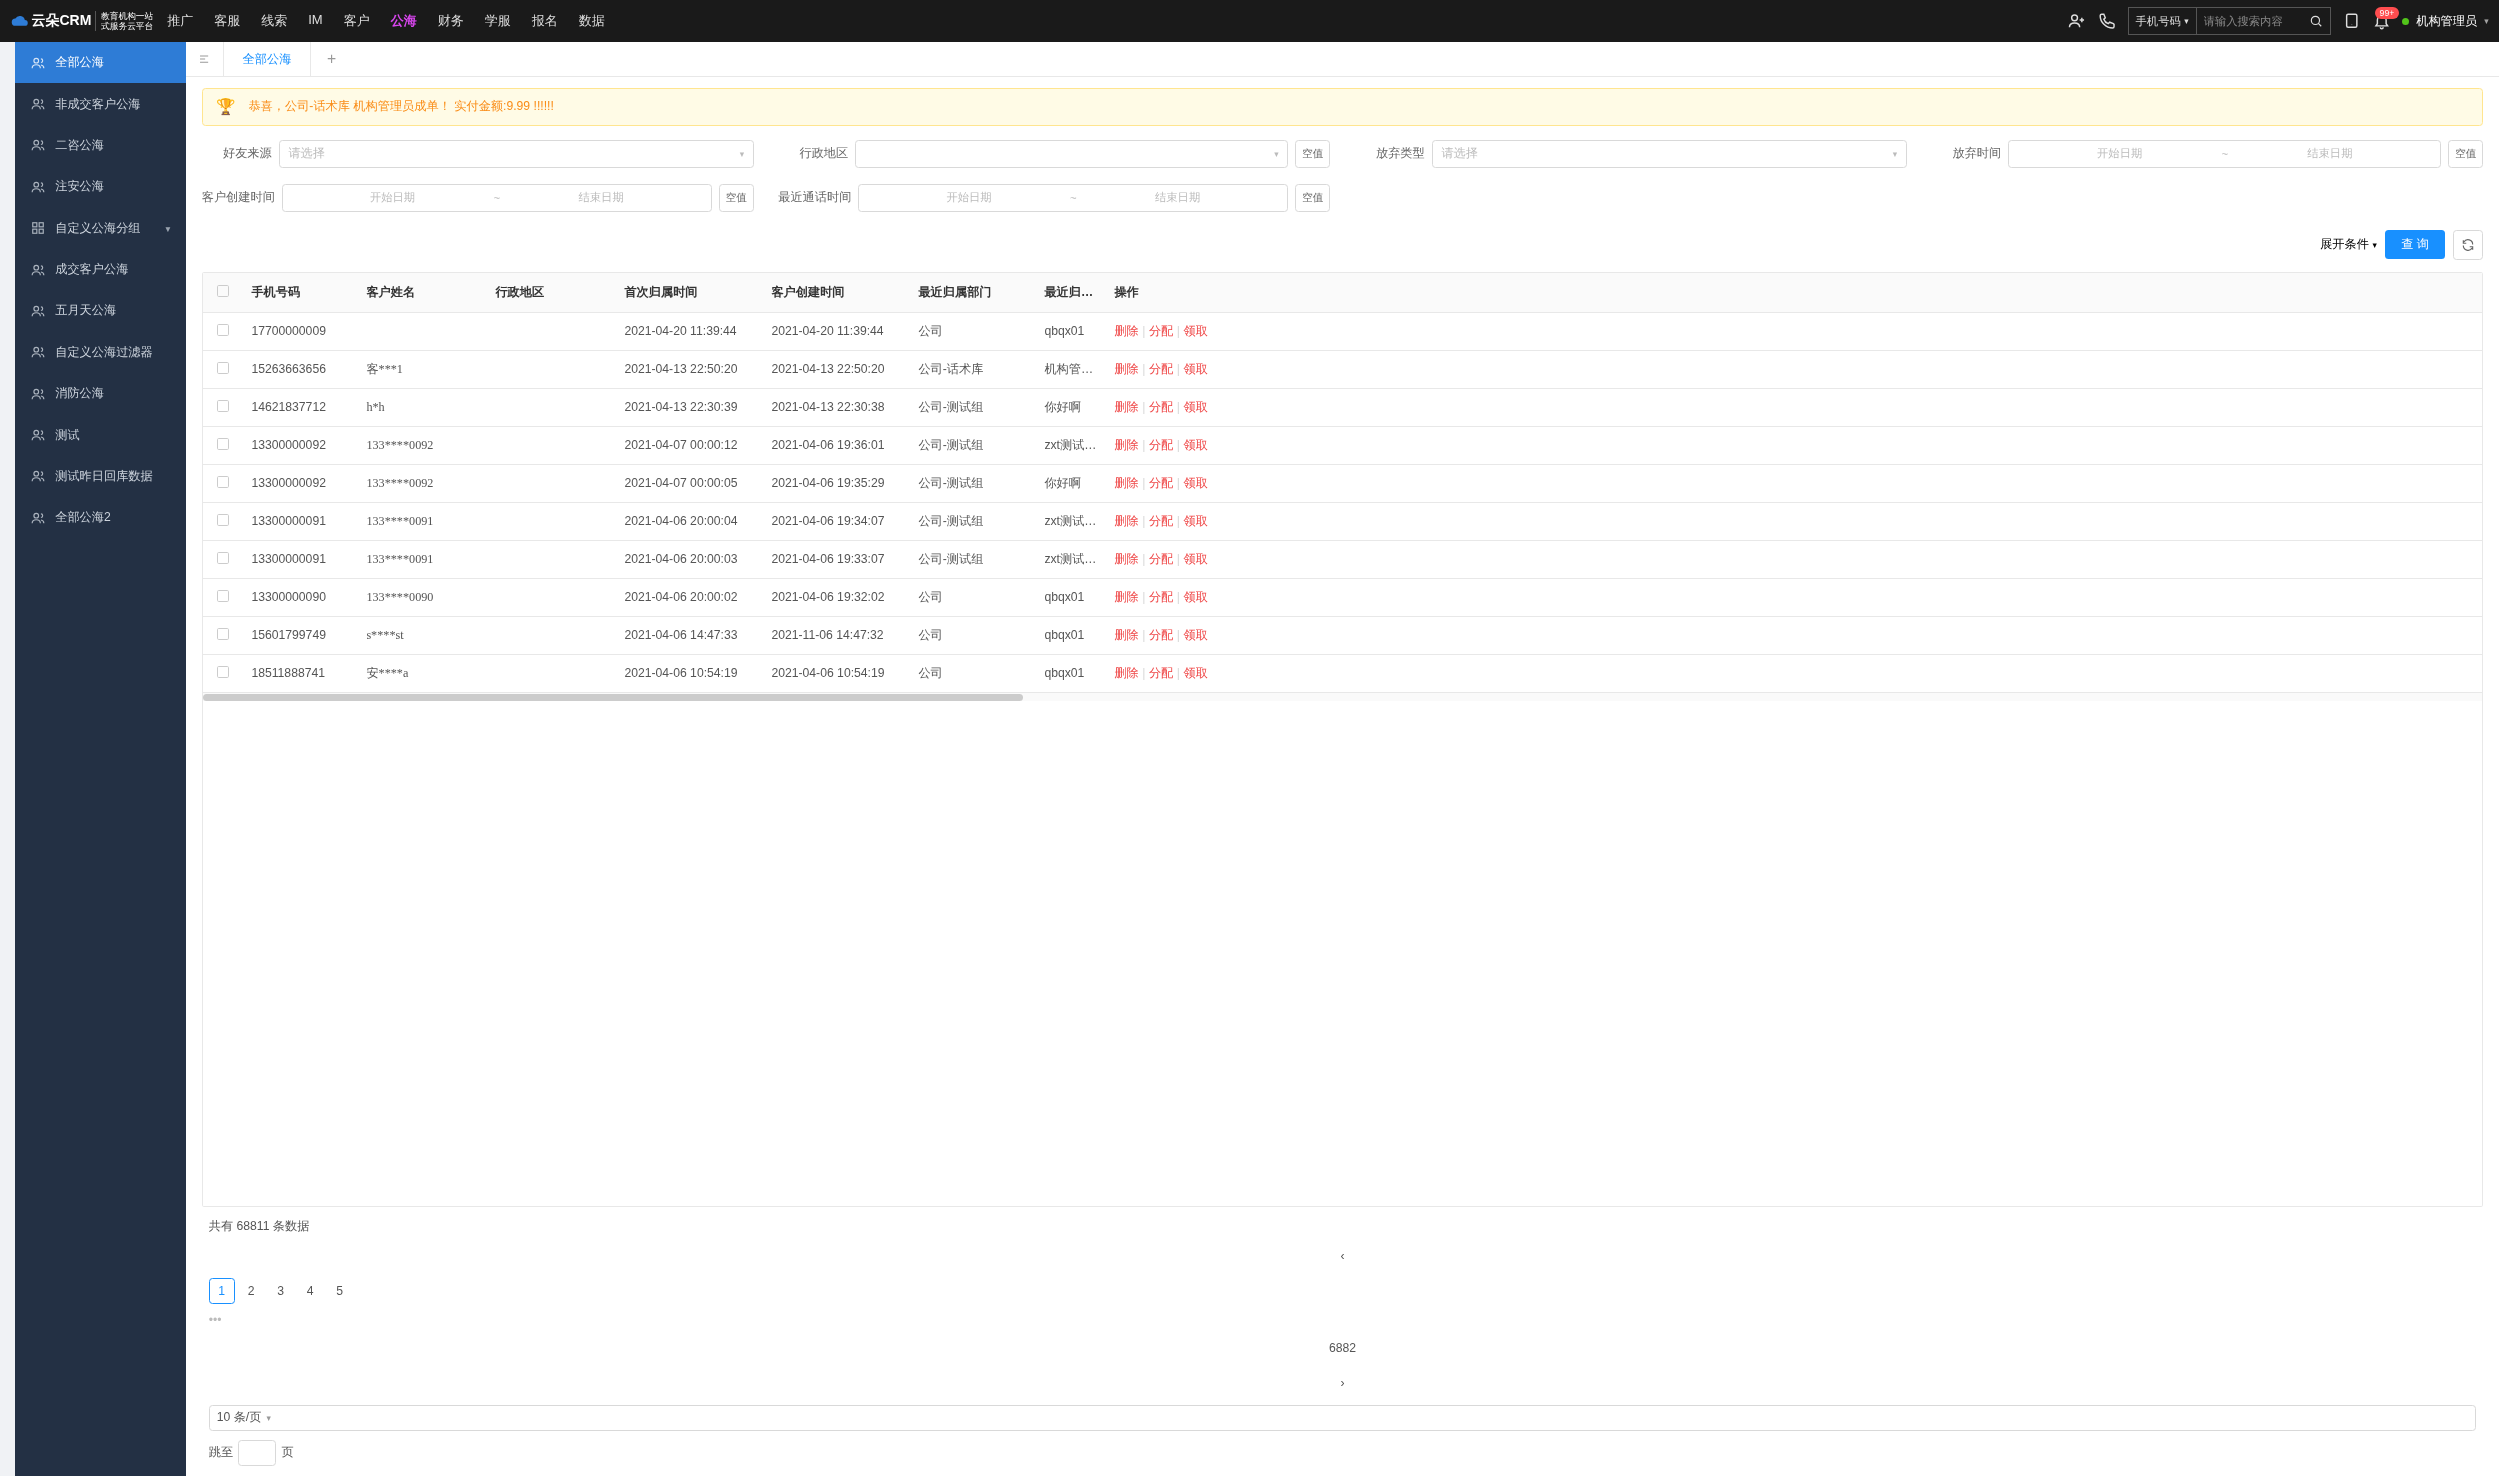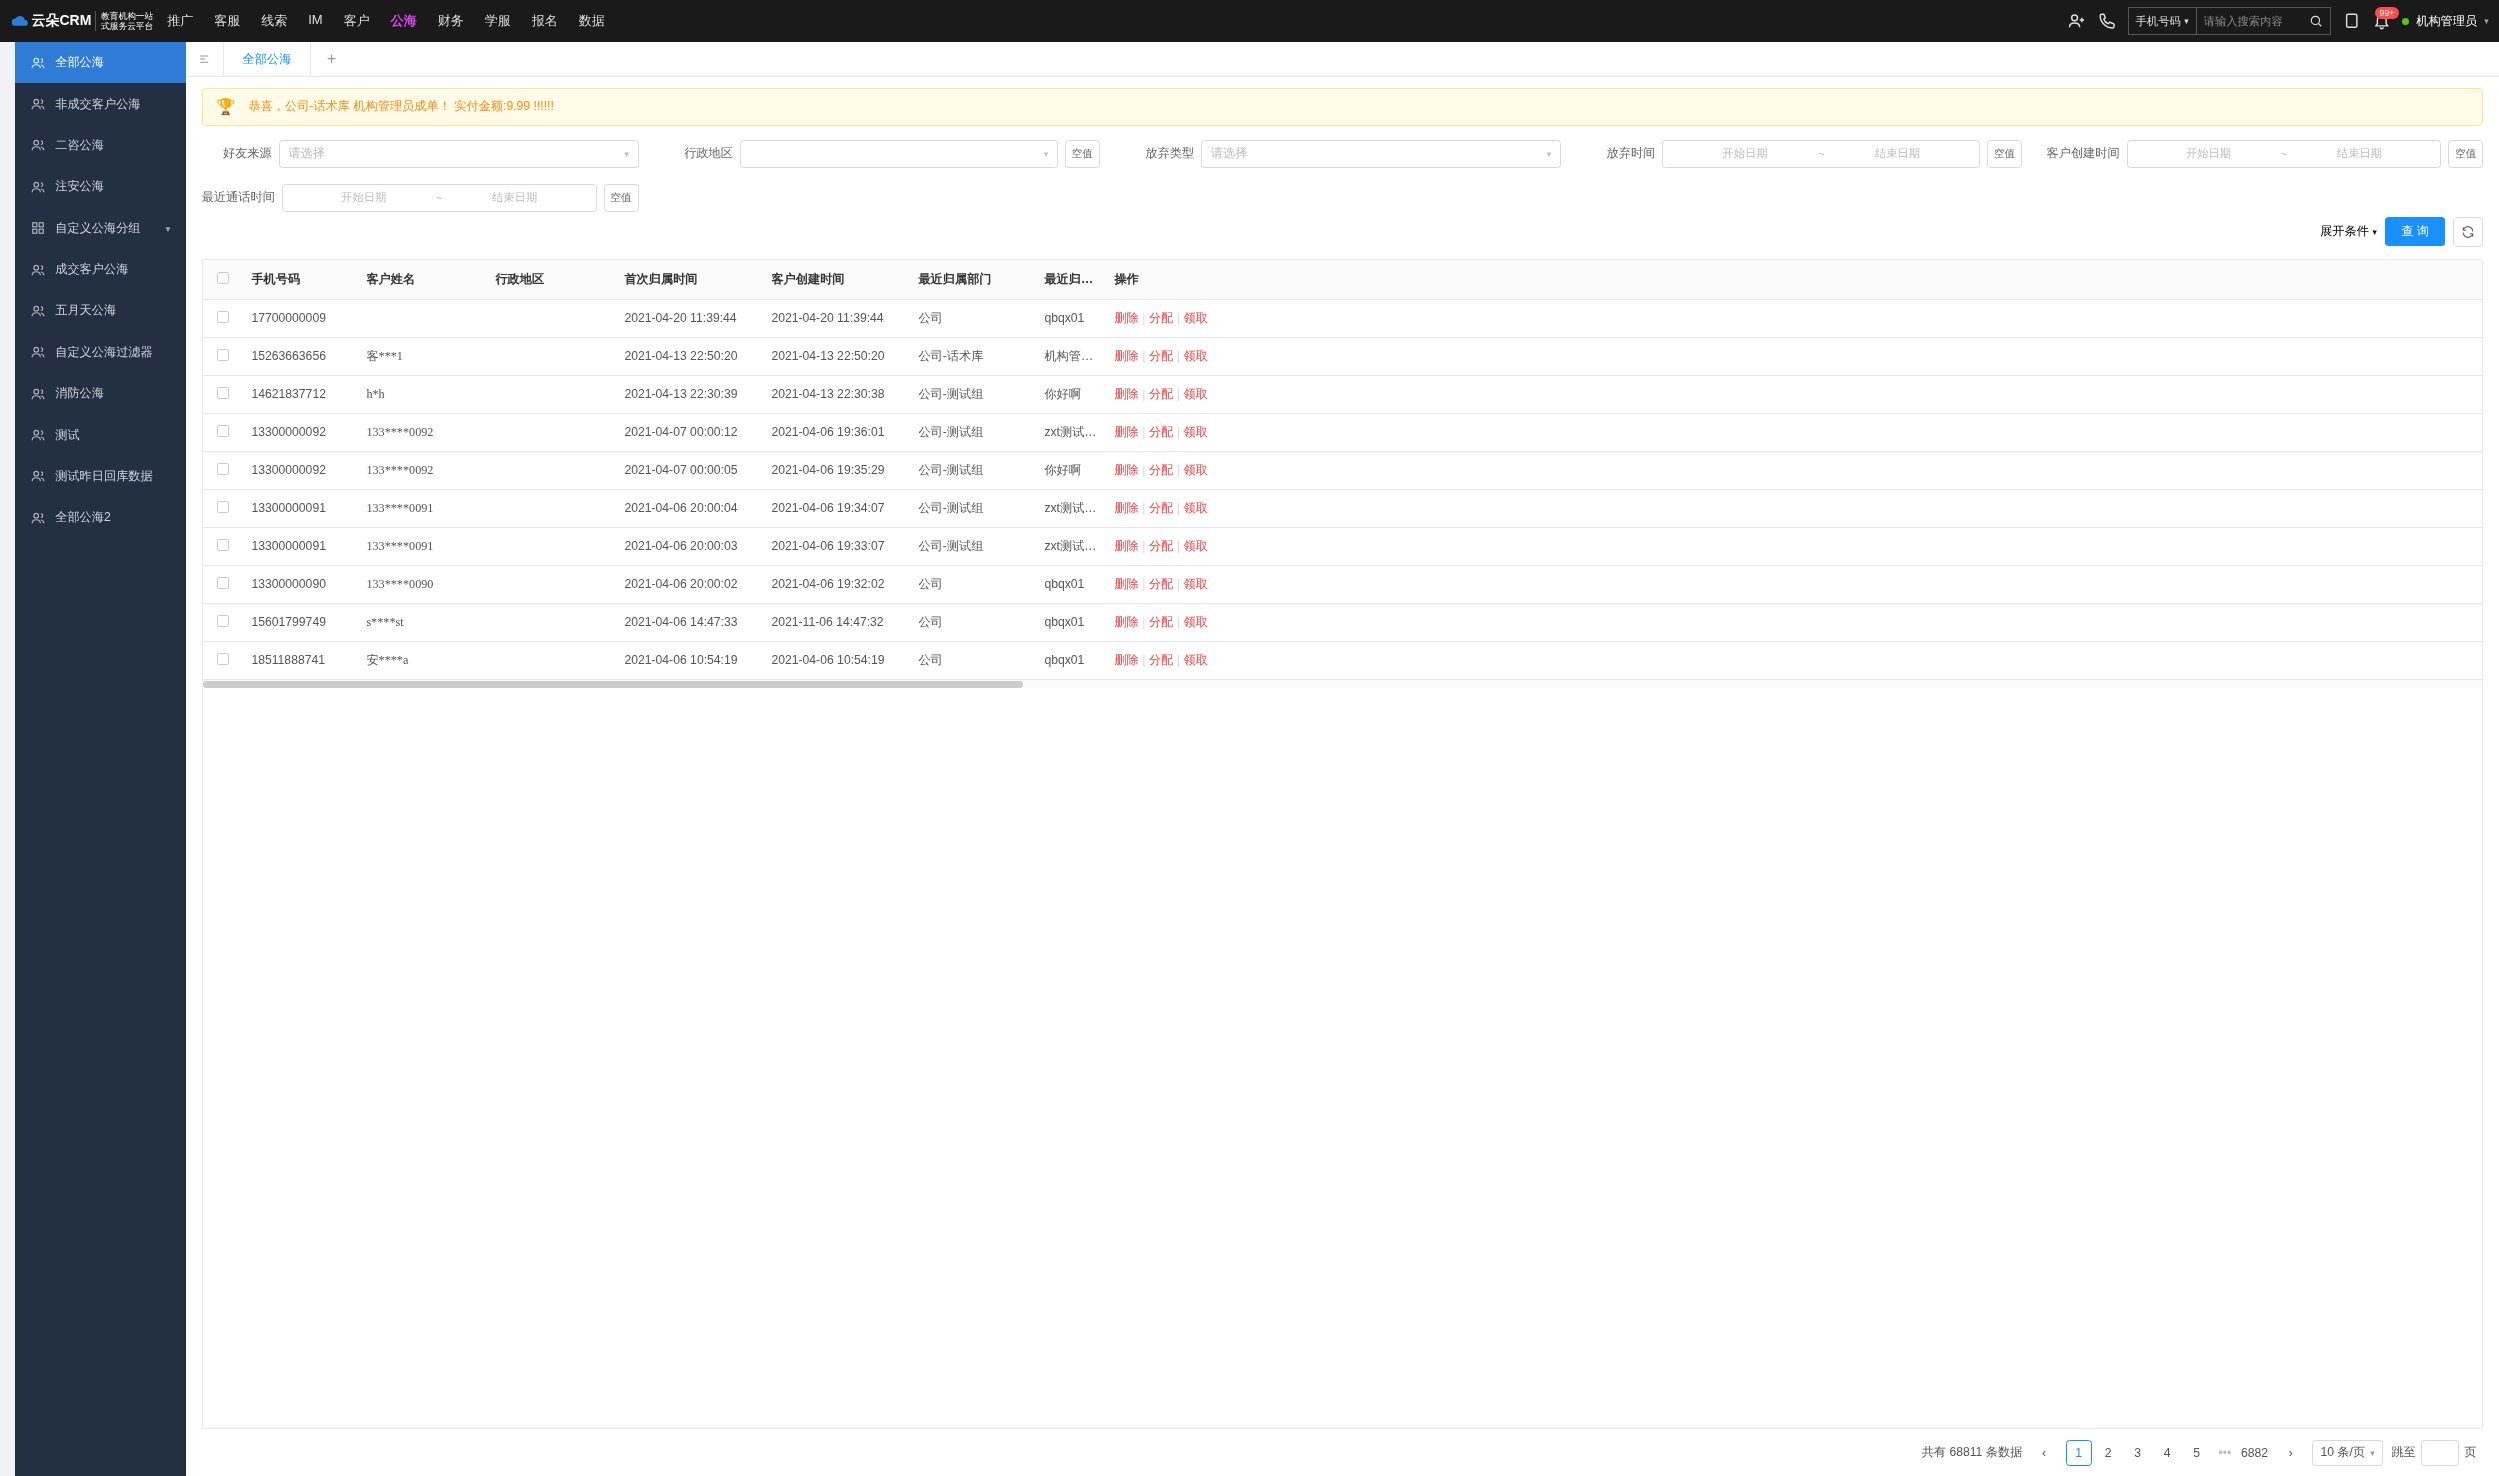--- a/index.html
+++ b/index.html
@@ -41,21 +41,21 @@
 .tab-toggle { padding: 0 12.2px; color: #999; cursor: pointer; border-right: 0.9px solid #e8e8e8; height: 100%; display: flex; align-items: center; }
 .tab { padding: 0 19px; color: #1890ff; border-right: 0.9px solid #e8e8e8; height: 100%; display: flex; align-items: center; cursor: pointer; font-size: 12.2px; }
 .tab-add { padding: 0 15.7px; color: #999; cursor: pointer; font-size: 15.7px; }
 
 .content { padding: 10.5px 15.7px; flex: 1; overflow-y: auto; display: flex; flex-direction: column; }
 
 .banner { border: 0.9px solid #ffe58f; background: #fffbe6; border-radius: 3.5px; padding: 8.7px 14px; display: flex; align-items: center; gap: 12.2px; margin-bottom: 14px; }
 .trophy { color: #faad14; font-size: 15.7px; }
 .banner-txt { color: #fa8c16; font-size: 12.2px; }
 
-.filters { display: grid; grid-template-columns: repeat(5, 1fr); gap: 15.7px 24.4px; margin-bottom: 5px; }
+.filters { display: grid; grid-template-columns: repeat(4, 1fr); gap: 15.7px 24.4px; margin-bottom: 18px; }
 .ffield { display: flex; align-items: center; gap: 7px; }
 .flabel { min-width: 70px; text-align: right; color: #666; font-size: 12.2px; }
 .fselect { flex: 1; border: 0.9px solid #d9d9d9; border-radius: 3.5px; height: 28px; padding: 0 8.7px; color: #bbb; display: flex; align-items: center; justify-content: space-between; cursor: pointer; }
 .frange { flex: 1; border: 0.9px solid #d9d9d9; border-radius: 3.5px; height: 28px; display: flex; align-items: center; color: #bbb; padding: 0 8.7px; font-size: 11.3px; }
 .frange span { flex: 1; text-align: center; }
 .fempty { border: 0.9px solid #d9d9d9; border-radius: 3.5px; width: 35px; height: 28px; display: flex; align-items: center; justify-content: center; font-size: 10.5px; color: #666; cursor: pointer; }
 
 .filter-actions { display: flex; justify-content: flex-end; gap: 8.7px; align-items: center; margin-bottom: 12.2px; }
 .link-primary { color: #000000; cursor: pointer; display: flex; align-items: center; gap: 3.5px; font-size: 12.2px; }
 .btn-primary { background: #1890ff; color: #fff; border: none; border-radius: 3.5px; padding: 6.1px 15.7px; cursor: pointer; font-size: 12.2px; }
@@ -82,21 +82,21 @@
 .c-dept { width: 126px; }
 .c-owner { width: 70px; }
 .c-act { flex: 1; min-width: 113px; }
 .act-link { color: #ef4444; cursor: pointer; }
 .act-sep { color: #d9d9d9; margin: 0 3.5px; }
 .chk { width: 12.2px; height: 12.2px; border: 0.9px solid #ccc; border-radius: 1.7px; display: inline-block; cursor: pointer; }
 .scrollbar { height: 8.7px; background: #fafafa; position: relative; }
 .sb-thumb { position: absolute; left: 0; top: 0.9px; height: 7px; width: 36%; background: #ccc; border-radius: 3.5px; }
 
 
-.pagination { display: flex; justify-content: flex-end; align-items: center; gap: 8.7px; padding: 10.5px 7px 0; font-size: 12.2px; color: #555; }
+.pagination { display: flex; justify-content: flex-end; gap: 8.7px; padding: 10.5px 7px 0; font-size: 12.2px; color: #555; flex-direction: column; }
 .pg-btn { min-width: 26px; height: 26px; display: flex; align-items: center; justify-content: center; border-radius: 3.5px; cursor: pointer; }
 .pg-btn.page { border: 0.9px solid transparent; }
 .pg-btn.current { border: 0.9px solid #1890ff; color: #1890ff; }
 .pg-select { border: 0.9px solid #d9d9d9; border-radius: 3.5px; height: 26px; padding: 0 7px; display: flex; align-items: center; gap: 5.2px; cursor: pointer; }
 .pg-jump { display: flex; align-items: center; gap: 5.2px; }
 .pg-input { width: 38px; height: 26px; border: 0.9px solid #d9d9d9; border-radius: 3.5px; text-align: center; }
 
 svg { display: block; }
 </style>
 </head>

